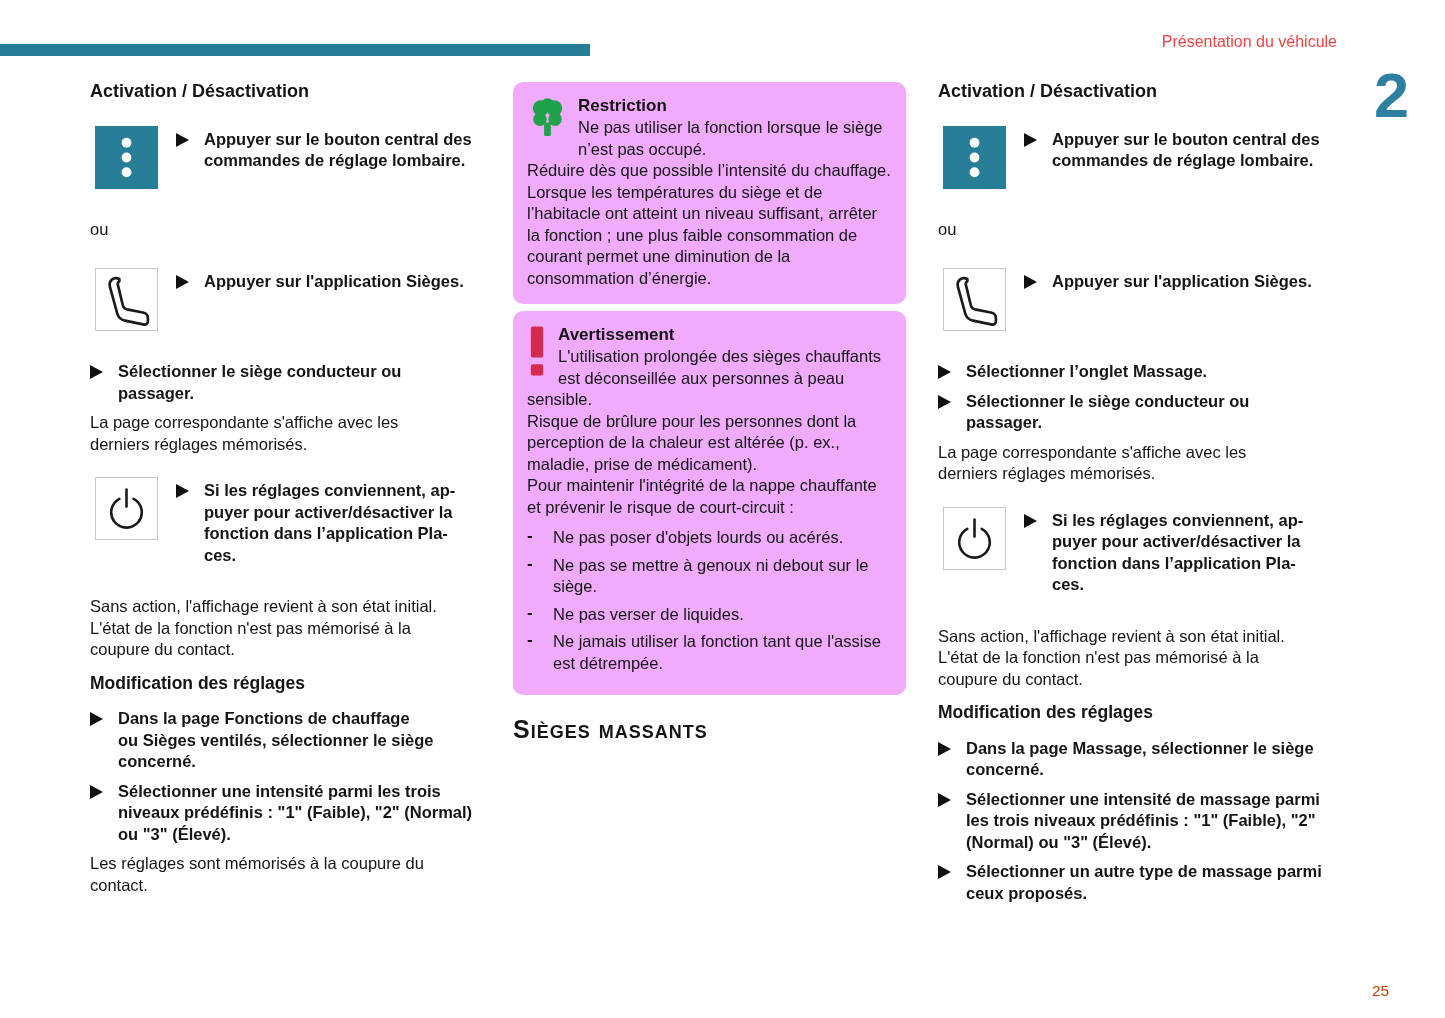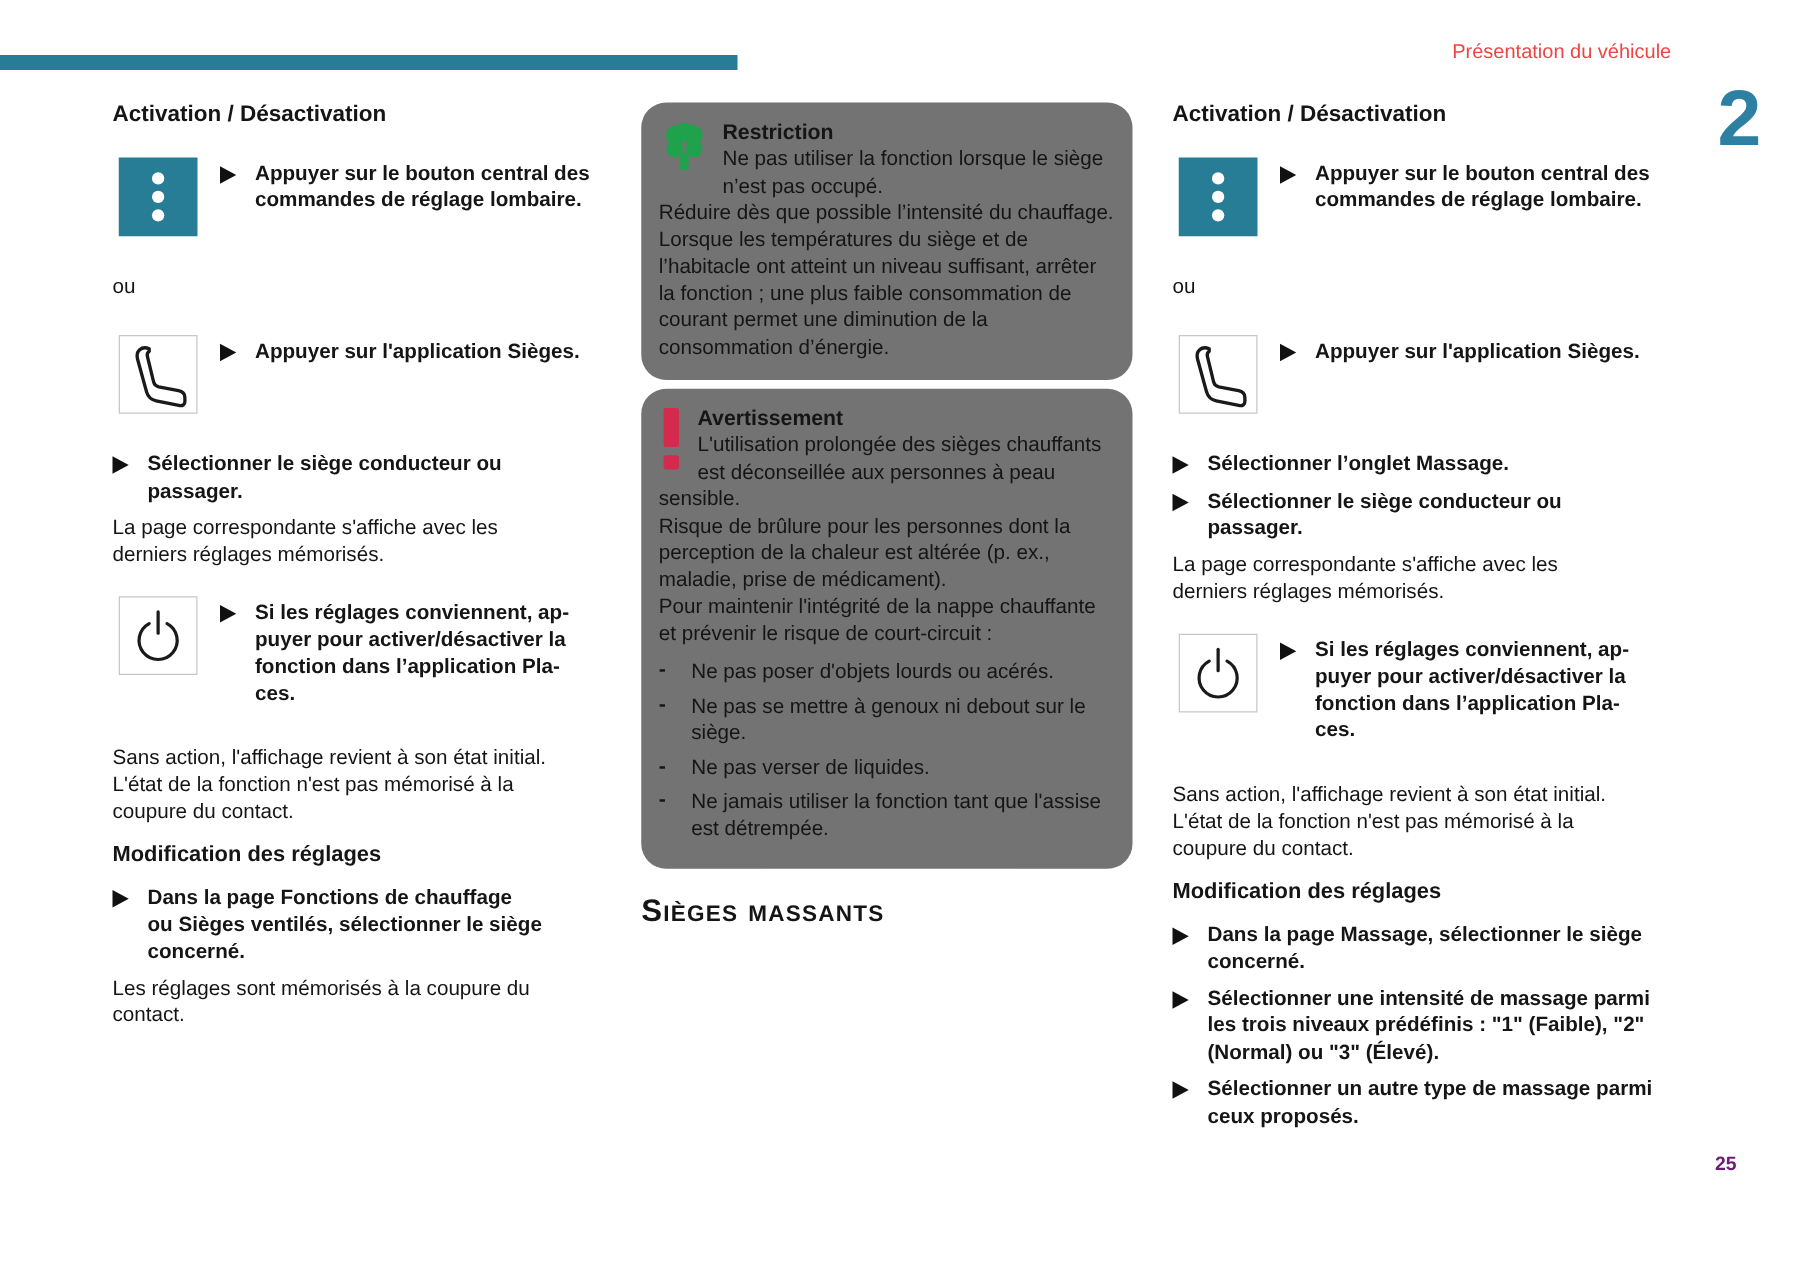--- a/index.html
+++ b/index.html
@@ -4,21 +4,21 @@
 <style>
   html,body{margin:0;padding:0;}
   body{
     width:1445px;height:1018px;position:relative;overflow:hidden;
     background:#ffffff;color:#151515;
     font-family:"Liberation Sans", sans-serif;
   }
   .topbar{position:absolute;left:0;top:44px;width:590px;height:12px;background:#277c96;}
   .runhead{position:absolute;top:33px;right:108px;font-size:16px;color:#ef4444;}
   .chapter{position:absolute;top:64px;left:1374px;font-size:63px;font-weight:bold;color:#2e80a3;line-height:1;}
-  .pagenum{position:absolute;top:923px;left:1372px;font-size:15.5px;font-weight:bold;color:#701a75;}
+  .pagenum{position:absolute;top:982px;left:1372px;font-size:15.5px;font-weight:normal;color:#c2410c;}
 
   .col{position:absolute;top:82px;}
   #col-left{left:90px;width:392px;}
   #col-mid{left:513px;width:393px;}
   #col-right{left:938px;width:402px;}
 
   p{margin:0;font-size:16.5px;line-height:21.5px;white-space:pre-line;}
   h3.sec{font-size:18px;margin:0 0 24px 0;line-height:1.1;}
   h4.sub{font-size:17.5px;margin:13px 0 15px 0;line-height:1.1;}
 
@@ -32,21 +32,21 @@
   .tri{position:absolute;left:0;top:4px;width:0;height:0;
        border-left:13px solid #111;border-top:7px solid transparent;border-bottom:7px solid transparent;}
   .bullets{margin-top:30px;}
   .bullets .arrow-item{margin-bottom:8px;}
   .or{margin:30px 0 28px 0;}
   .para{margin-top:6px;}
   .power-row{margin-top:22px;}
   .noact{margin-top:30px;}
   .saved{margin-top:4px;}
 
-  .graybox{background:#737373;border-radius:20px;padding:13px 14px 15px 14px;margin-bottom:7px;overflow:hidden;}
+  .graybox{background:#f0abfc;border-radius:10px;padding:13px 14px 15px 14px;margin-bottom:7px;overflow:hidden;}
   .box-icon{float:left;margin:2px 12px 3px 2px;}
   .box-title{font-weight:bold;font-size:17px;line-height:22px;}
   .dash-list{margin-top:9px;}
   .dash-item{position:relative;padding-left:26px;margin-bottom:6px;}
   .dash{position:absolute;left:0;top:-1px;font-weight:bold;font-size:17px;}
 
   .mass-title{font-size:25px;font-weight:bold;font-variant:small-caps;letter-spacing:1px;margin:21px 0 12px 0;line-height:1.05;}
 </style>
 </head>
 <body>
@@ -122,20 +122,26 @@
 coupure du contact.</p>
 
   <h4 class="sub">Modification des réglages</h4>
 
   <div class="bullets" style="margin-top:10px;">
     <div class="arrow-item">
       <span class="tri"></span>
       <p>Dans la page <b>Fonctions de chauffage</b>
 ou <b>Sièges ventilés</b>, sélectionner le siège
 concerné.</p>
+    </div>
+    <div class="arrow-item">
+      <span class="tri"></span>
+      <p>Sélectionner une intensité parmi les trois
+niveaux prédéfinis : "<b>1</b>" (Faible), "<b>2</b>" (Normal)
+ou "<b>3</b>" (Élevé).</p>
     </div>
   </div>
 
   <p class="saved">Les réglages sont mémorisés à la coupure du
 contact.</p>
 </div>
 
 <div class="col" id="col-mid">
 
   <div class="graybox">

